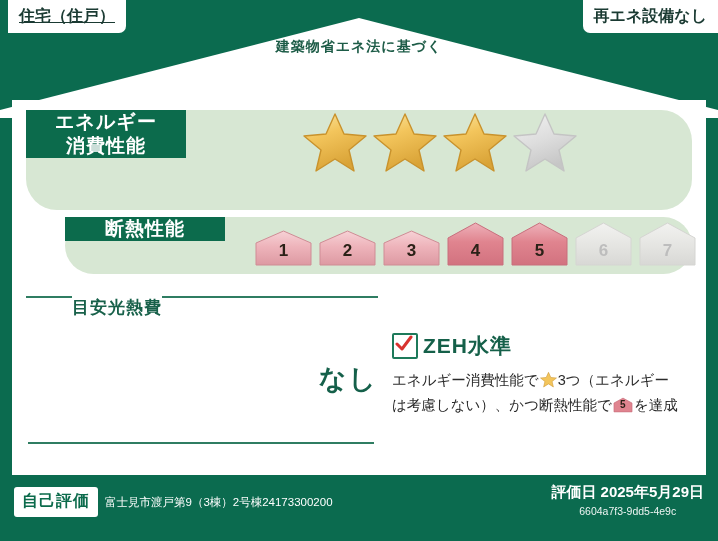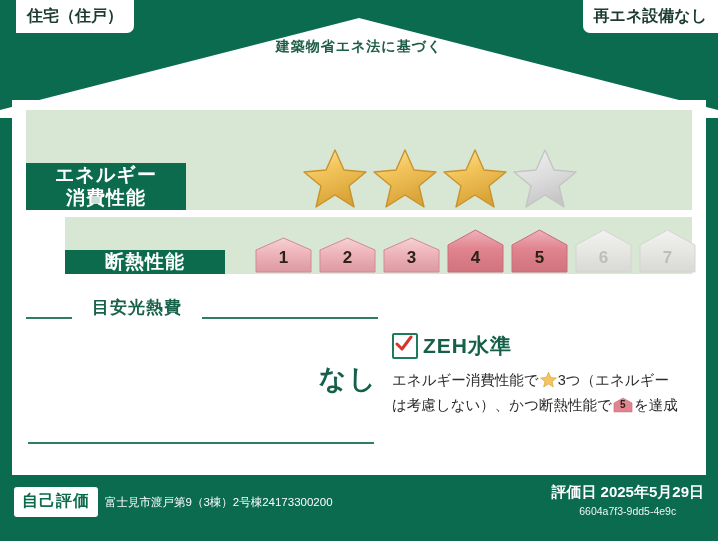--- a/index.html
+++ b/index.html
@@ -24,21 +24,21 @@
     top: 0;
     background: #ffffff;
     color: #1a3a32;
     font-weight: bold;
     font-size: 16px;
     line-height: 1;
     padding: 8px 11px 9px 11px;
     z-index: 6;
     white-space: nowrap;
   }
-  .corner-badge.left  { left: 16px;  border-bottom-right-radius: 7px; }
+  .corner-badge.left  { left: 8px;  border-bottom-right-radius: 7px; text-decoration: underline; }
   .corner-badge.right { right: 0; border-bottom-left-radius: 7px; }
 
   
   .roof {
     position: absolute;
     left: 0;
     top: 0;
     width: 718px;
     height: 118px;
     z-index: 2;
@@ -78,23 +78,24 @@
   
   .rows {
     position: absolute;
     left: 26px;
     top: 110px;
     width: 666px;
     z-index: 4;
   }
   .perf-row {
     display: flex;
-    align-items: flex-end;
+    align-items: flex-start;
     background: #d7e7d3;
     margin-bottom: 7px;
+    border-radius: 31px;
   }
   .perf-row.energy  { height: 100px; }
   .perf-row.thermal { height: 57px; margin-left: 39px; }
 
   .row-label {
     width: 160px;
     flex: 0 0 160px;
     background: #0c6b4c;
     color: #ffffff;
     font-weight: bold;
@@ -160,22 +161,22 @@
     display: flex;
     z-index: 4;
   }
   .cost-col {
     width: 352px;
     flex: 0 0 352px;
     position: relative;
   }
   .cost-heading {
     display: flex;
-    align-items: flex-end;
-    gap: 20px;
+    align-items: flex-start;
+    gap: 0;
     padding-top: 6px;
   }
   .cost-heading .rule {
     flex: 1 1 auto;
     height: 2px;
     background: #2f7d62;
   }
   .cost-heading .rule.short { flex: 0 0 46px; }
   .cost-heading-text {
     font-size: 17px;

